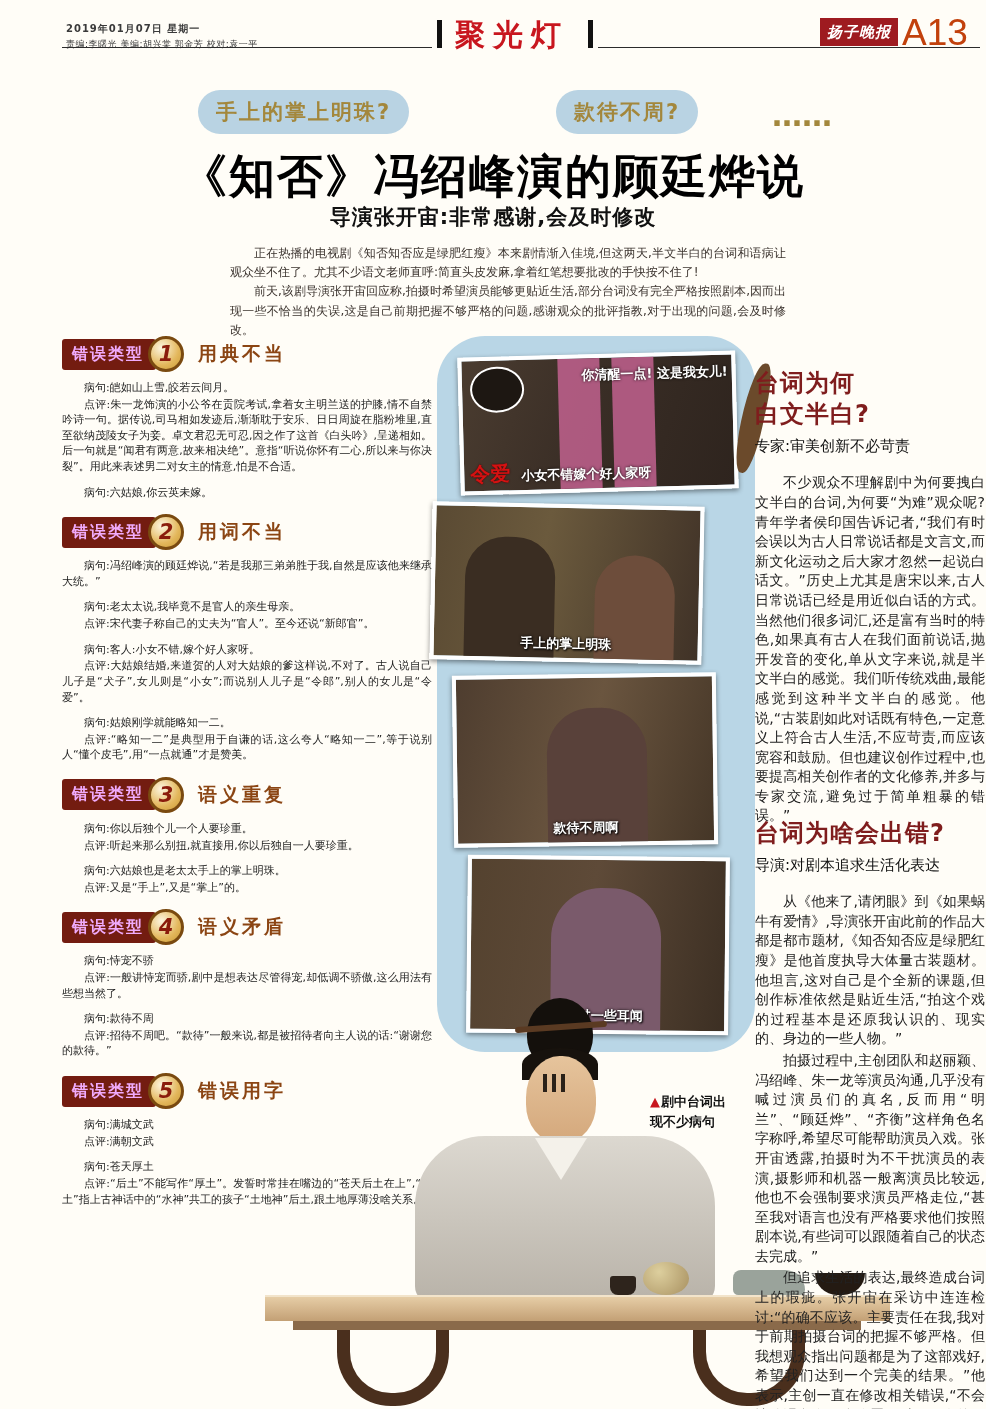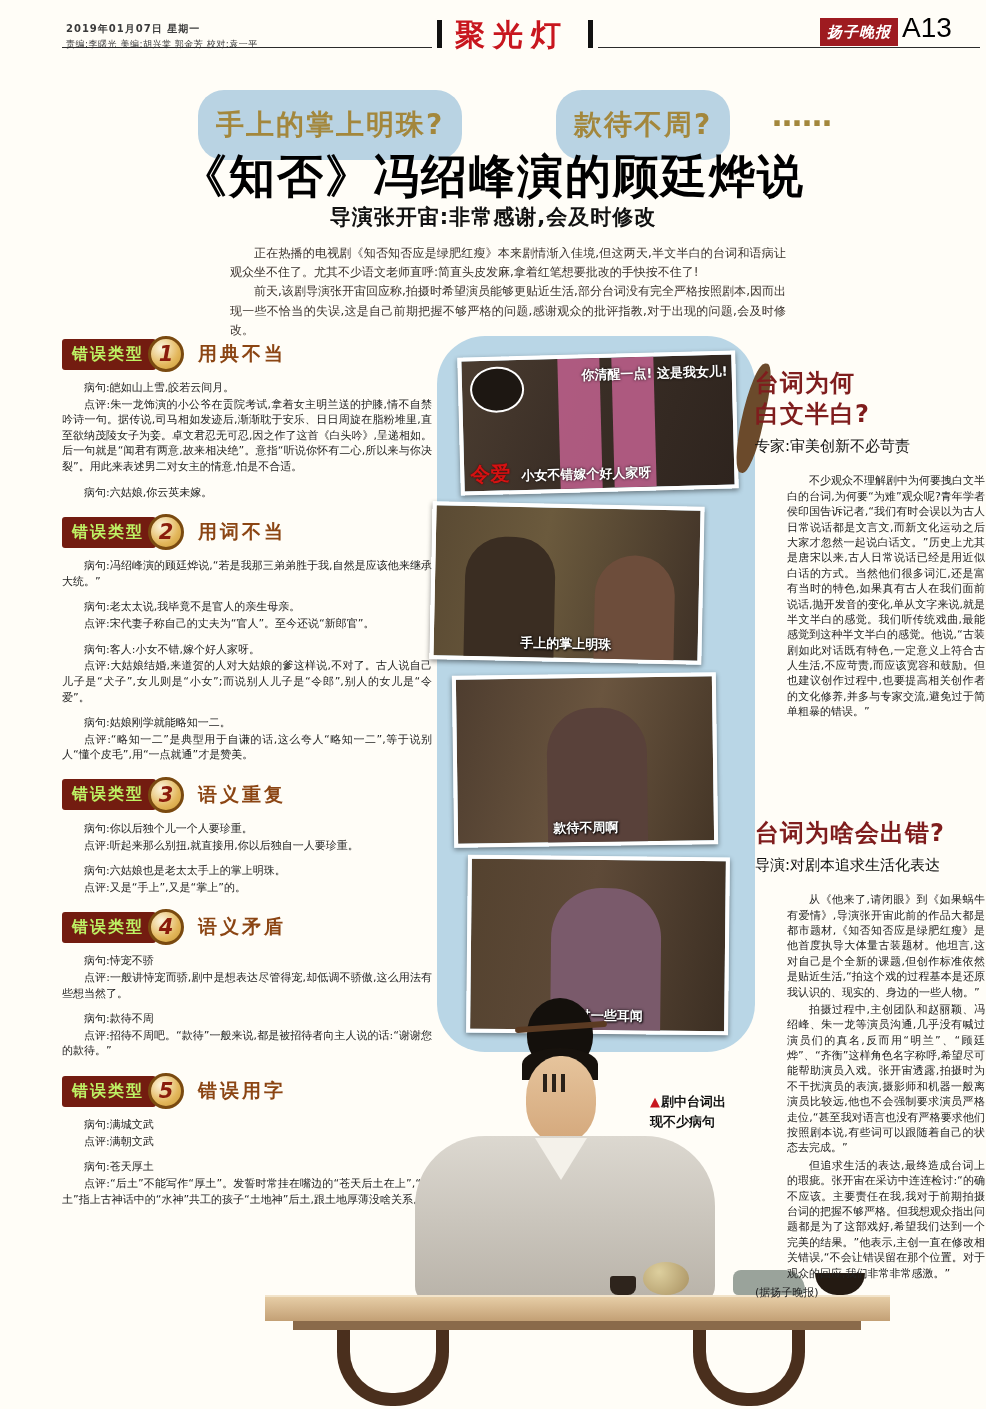--- a/index.html
+++ b/index.html
@@ -17,40 +17,40 @@
   .rule { position:absolute; height:1px; background:#2b2b2b; }
   .rule-left { left:62px; top:47px; width:370px; }
   .rule-right { left:598px; top:47px; width:382px; }
   .vbar { position:absolute; width:5px; height:28px; background:#111; top:20px; }
   .vbar-l { left:437px; } .vbar-r { left:588px; }
   .section-title { position:absolute; left:455px; top:15px; font-size:30px; font-weight:bold;
     color:#c8161e; letter-spacing:8px; }
   .paper-logo { position:absolute; left:820px; top:18px; width:78px; height:28px;
     background:#9e1b20; color:#fff; font-size:15px; font-weight:bold; font-style:italic;
     display:flex; align-items:center; justify-content:center; letter-spacing:1px; }
-  .page-no { position:absolute; left:902px; top:12px; font-size:28px; color:#000000;
+  .page-no { position:absolute; left:902px; top:12px; font-size:37px; color:#c2410c;
     font-family:"Liberation Sans", sans-serif; }
   
-  .h-bubble { position:absolute; background:#b9d3e3; border-radius:26px; padding:16px 18px;
-    font-size:28px; font-weight:bold; color:#a3873c; letter-spacing:2px; }
+  .h-bubble { position:absolute; background:#b9d3e3; border-radius:26px; padding:8px 18px;
+    font-size:21px; font-weight:bold; color:#a3873c; letter-spacing:2px; }
   .h-bubble1 { left:198px; top:90px; }
   .h-bubble2 { left:556px; top:90px; }
   .h-ellipsis { position:absolute; left:772px; top:98px; font-size:30px; font-weight:bold; color:#a3873c; }
   .headline-main { position:absolute; left:0; top:146px; width:986px; text-align:center;
     font-size:46px; font-weight:900; color:#000; letter-spacing:2px; }
   .headline-sub { position:absolute; left:0; top:203px; width:986px; text-align:center;
     font-size:21px; font-weight:bold; color:#111; letter-spacing:1px; }
   
   .intro { position:absolute; left:230px; top:244px; width:556px; font-size:12px;
     line-height:1.6; color:#3b332e; text-align:justify; }
   .intro p { text-indent:2em; }
   
   .left-col { position:absolute; left:62px; top:322px; width:370px; }
   .badge-row { display:flex; align-items:center; margin:14px 0 8px 0; }
-  .badge-box { background:#731c10; color:#bef264; font-size:16px; font-weight:bold;
+  .badge-box { background:#731c10; color:#f0abfc; font-size:16px; font-weight:bold;
     padding:5px 12px 5px 10px; letter-spacing:2px; border-radius:3px; }
   .badge-circle { width:36px; height:36px; margin-left:-8px; border-radius:50%;
     background:radial-gradient(circle at 35% 30%, #fdf6e0, #e3b75c 60%, #c99a34);
     border:3px solid #7a4a10; color:#8a1c0c; font-size:21px; font-weight:bold; font-style:italic;
     display:flex; align-items:center; justify-content:center; flex:0 0 auto; }
   .badge-title { color:#8b4513; font-size:19px; font-weight:bold; margin-left:14px; letter-spacing:3px; }
   .err-item { margin-bottom:10px; }
   .err-item p { font-size:11px; line-height:1.42; color:#222; text-indent:2em; text-align:justify; }
   .err-item p.bingju { margin-bottom:1px; }
   
@@ -122,22 +122,22 @@
   .photo-caption { position:absolute; left:650px; top:1092px; width:112px;
     font-size:13px; font-weight:bold; color:#111; line-height:1.5; }
   .photo-caption .marker { color:#c8161e; margin-right:1px; }
   
   .right-art { position:absolute; left:755px; width:230px; }
   .right-art.a1 { top:368px; }
   .right-art.a2 { top:818px; }
   .r-title { font-size:24px; font-weight:900; color:#7f1d1d; line-height:1.3; letter-spacing:1px; }
   .r-sub { font-size:15px; color:#111; margin-top:6px; line-height:1.4; }
   .r-body { margin-top:16px; }
-  .r-body p { font-size:11px; line-height:1.4; color:#222; text-indent:2em; text-align:justify;
-    margin-bottom:2px;padding-left:32px; }
+  .r-body p { font-size:14px; line-height:1.4; color:#222; text-indent:2em; text-align:justify;
+    margin-bottom:2px; }
   .credit { text-align:left; font-size:11px; color:#222; margin-top:4px; }
 </style>
 </head>
 <body>
 
 <div id="page">
 
   <div class="date-block">
     <div class="date-line">2019年01月07日 星期一</div>
     <div class="editors-line">责编:李曙光 美编:胡兴棠 郭金芳 校对:袁一平</div>

